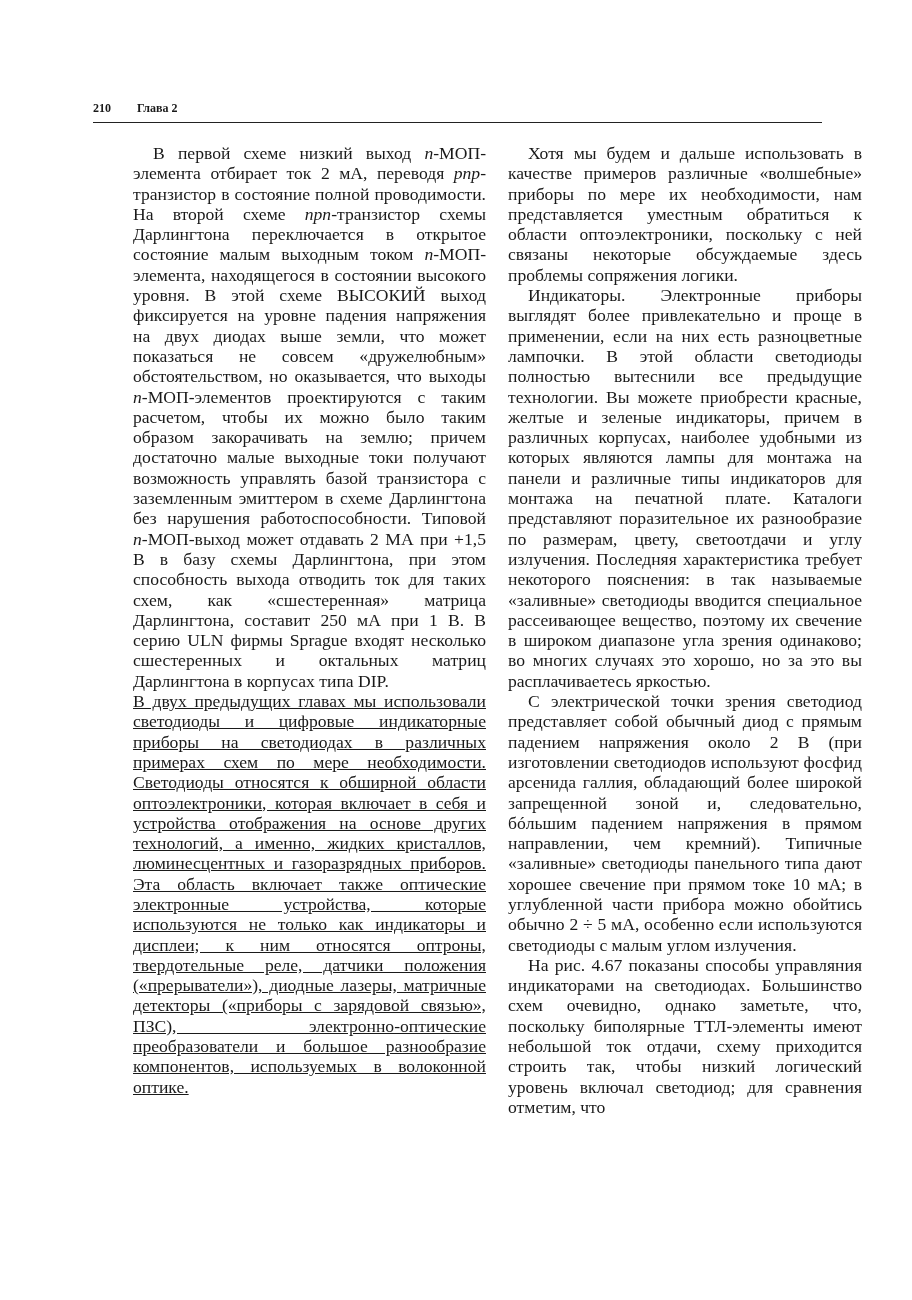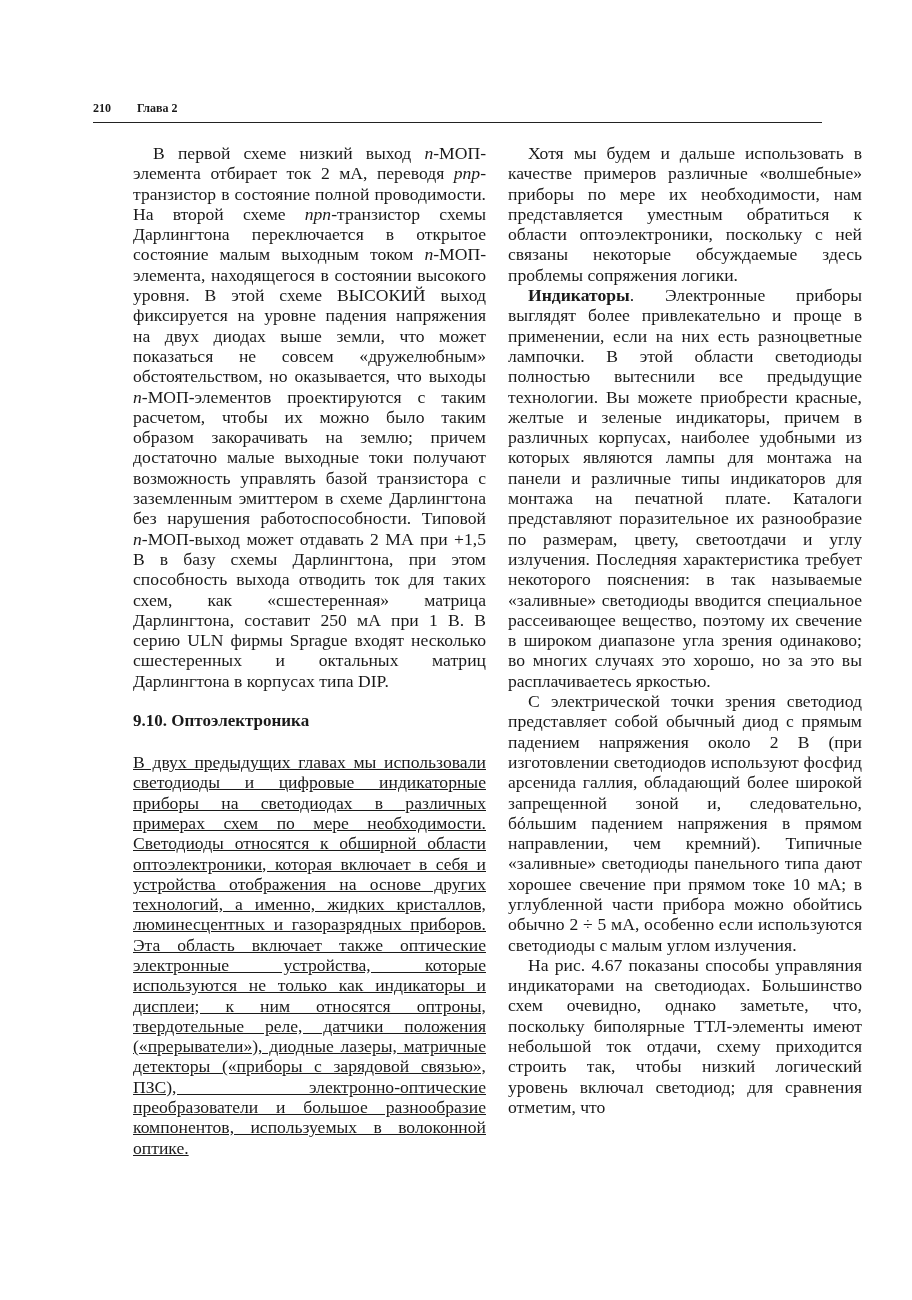--- a/index.html
+++ b/index.html
@@ -10,33 +10,32 @@
   .header .pnum { position: absolute; left: 0; top: 1px; }
   .header .chap { position: absolute; left: 44px; top: 1px; }
   .col { position: absolute; top: 143px; font-size: 17.6px; line-height: 20.3px;
          text-align: justify; hyphens: none; margin-left: 40px; }
   .col.left { left: 93px; width: 353px; }
   .col.right { left: 468px; width: 354px; }
   .col p { margin: 0; text-indent: 20px; }
   .col p.noindent { text-indent: 0; text-decoration: underline; }
   .col h2 { font-size: 17px; font-weight: bold; margin: 20px 0 21px 0; line-height: 20px; text-indent: 0; }
   i { font-style: italic; }
-  b { font-weight: bold; }
+  b { font-weight: normal; }
 </style>
 </head>
 <body>
 
 <div class="header">
   <span class="pnum">210</span>
   <span class="chap">Глава 2</span>
 </div>
 
 <div class="col left">
   <p><span>В первой схеме низкий выход </span><i>n</i><span>-МОП-элемента отбирает ток 2 мА, переводя </span><i>pnp</i><span>-транзистор в состояние полной проводимости. На второй схеме </span><i>npn</i><span>-транзистор схемы Дарлингтона переключается в открытое состояние малым выходным током </span><i>n</i><span>-МОП-элемента, находящегося в состоянии высокого уровня. В этой схеме ВЫСОКИЙ выход фиксируется на уровне падения напряжения на двух диодах выше земли, что может показаться не совсем «дружелюбным» обстоятельством, но оказывается, что выходы </span><i>n</i><span>-МОП-элементов проектируются с таким расчетом, чтобы их можно было таким образом закорачивать на землю; причем достаточно малые выходные токи получают возможность управлять базой транзистора с заземленным эмиттером в схеме Дарлингтона без нарушения работоспособности. Типовой </span><i>n</i><span>-МОП-выход может отдавать 2 МА при +1,5 В в базу схемы Дарлингтона, при этом способность выхода отводить ток для таких схем, как «сшестеренная» матрица Дарлингтона, составит 250 мА при 1 В. В серию ULN фирмы Sprague входят несколько сшестеренных и октальных матриц Дарлингтона в корпусах типа DIP.</span></p>
-  <h2>9.10. Оптоэлектроника</h2>
   <p class="noindent">В двух предыдущих главах мы использовали светодиоды и цифровые индикаторные приборы на светодиодах в различных примерах схем по мере необходимости. Светодиоды относятся к обширной области оптоэлектроники, которая включает в себя и устройства отображения на основе других технологий, а именно, жидких кристаллов, люминесцентных и газоразрядных приборов. Эта область включает также оптические электронные устройства, которые используются не только как индикаторы и дисплеи; к ним относятся оптроны, твердотельные реле, датчики положения («прерыватели»), диодные лазеры, матричные детекторы («приборы с зарядовой связью», ПЗС), электронно-оптические преобразователи и большое разнообразие компонентов, используемых в волоконной оптике.</p>
 </div>
 
 <div class="col right">
   <p>Хотя мы будем и дальше использовать в качестве примеров различные «волшебные» приборы по мере их необходимости, нам представляется уместным обратиться к области оптоэлектроники, поскольку с ней связаны некоторые обсуждаемые здесь проблемы сопряжения логики.</p>
   <p><b>Индикаторы</b><span>. Электронные приборы выглядят более привлекательно и проще в применении, если на них есть разноцветные лампочки. В этой области светодиоды полностью вытеснили все предыдущие технологии. Вы можете приобрести красные, желтые и зеленые индикаторы, причем в различных корпусах, наиболее удобными из которых являются лампы для монтажа на панели и различные типы индикаторов для монтажа на печатной плате. Каталоги представляют поразительное их разнообразие по размерам, цвету, светоотдачи и углу излучения. Последняя характеристика требует некоторого пояснения: в так называемые «заливные» светодиоды вводится специальное рассеивающее вещество, поэтому их свечение в широком диапазоне угла зрения одинаково; во многих случаях это хорошо, но за это вы расплачиваетесь яркостью.</span></p>
   <p>С электрической точки зрения светодиод представляет собой обычный диод с прямым падением напряжения около 2 В (при изготовлении светодиодов используют фосфид арсенида галлия, обладающий более широкой запрещенной зоной и, следовательно, бóльшим падением напряжения в прямом направлении, чем кремний). Типичные «заливные» светодиоды панельного типа дают хорошее свечение при прямом токе 10 мА; в углубленной части прибора можно обойтись обычно 2 ÷ 5 мА, особенно если используются светодиоды с малым углом излучения.</p>
   <p>На рис. 4.67 показаны способы управляния индикаторами на светодиодах. Большинство схем очевидно, однако заметьте, что, поскольку биполярные ТТЛ-элементы имеют небольшой ток отдачи, схему приходится строить так, чтобы низкий логический уровень включал светодиод; для сравнения отметим, что</p>
 </div>
 

